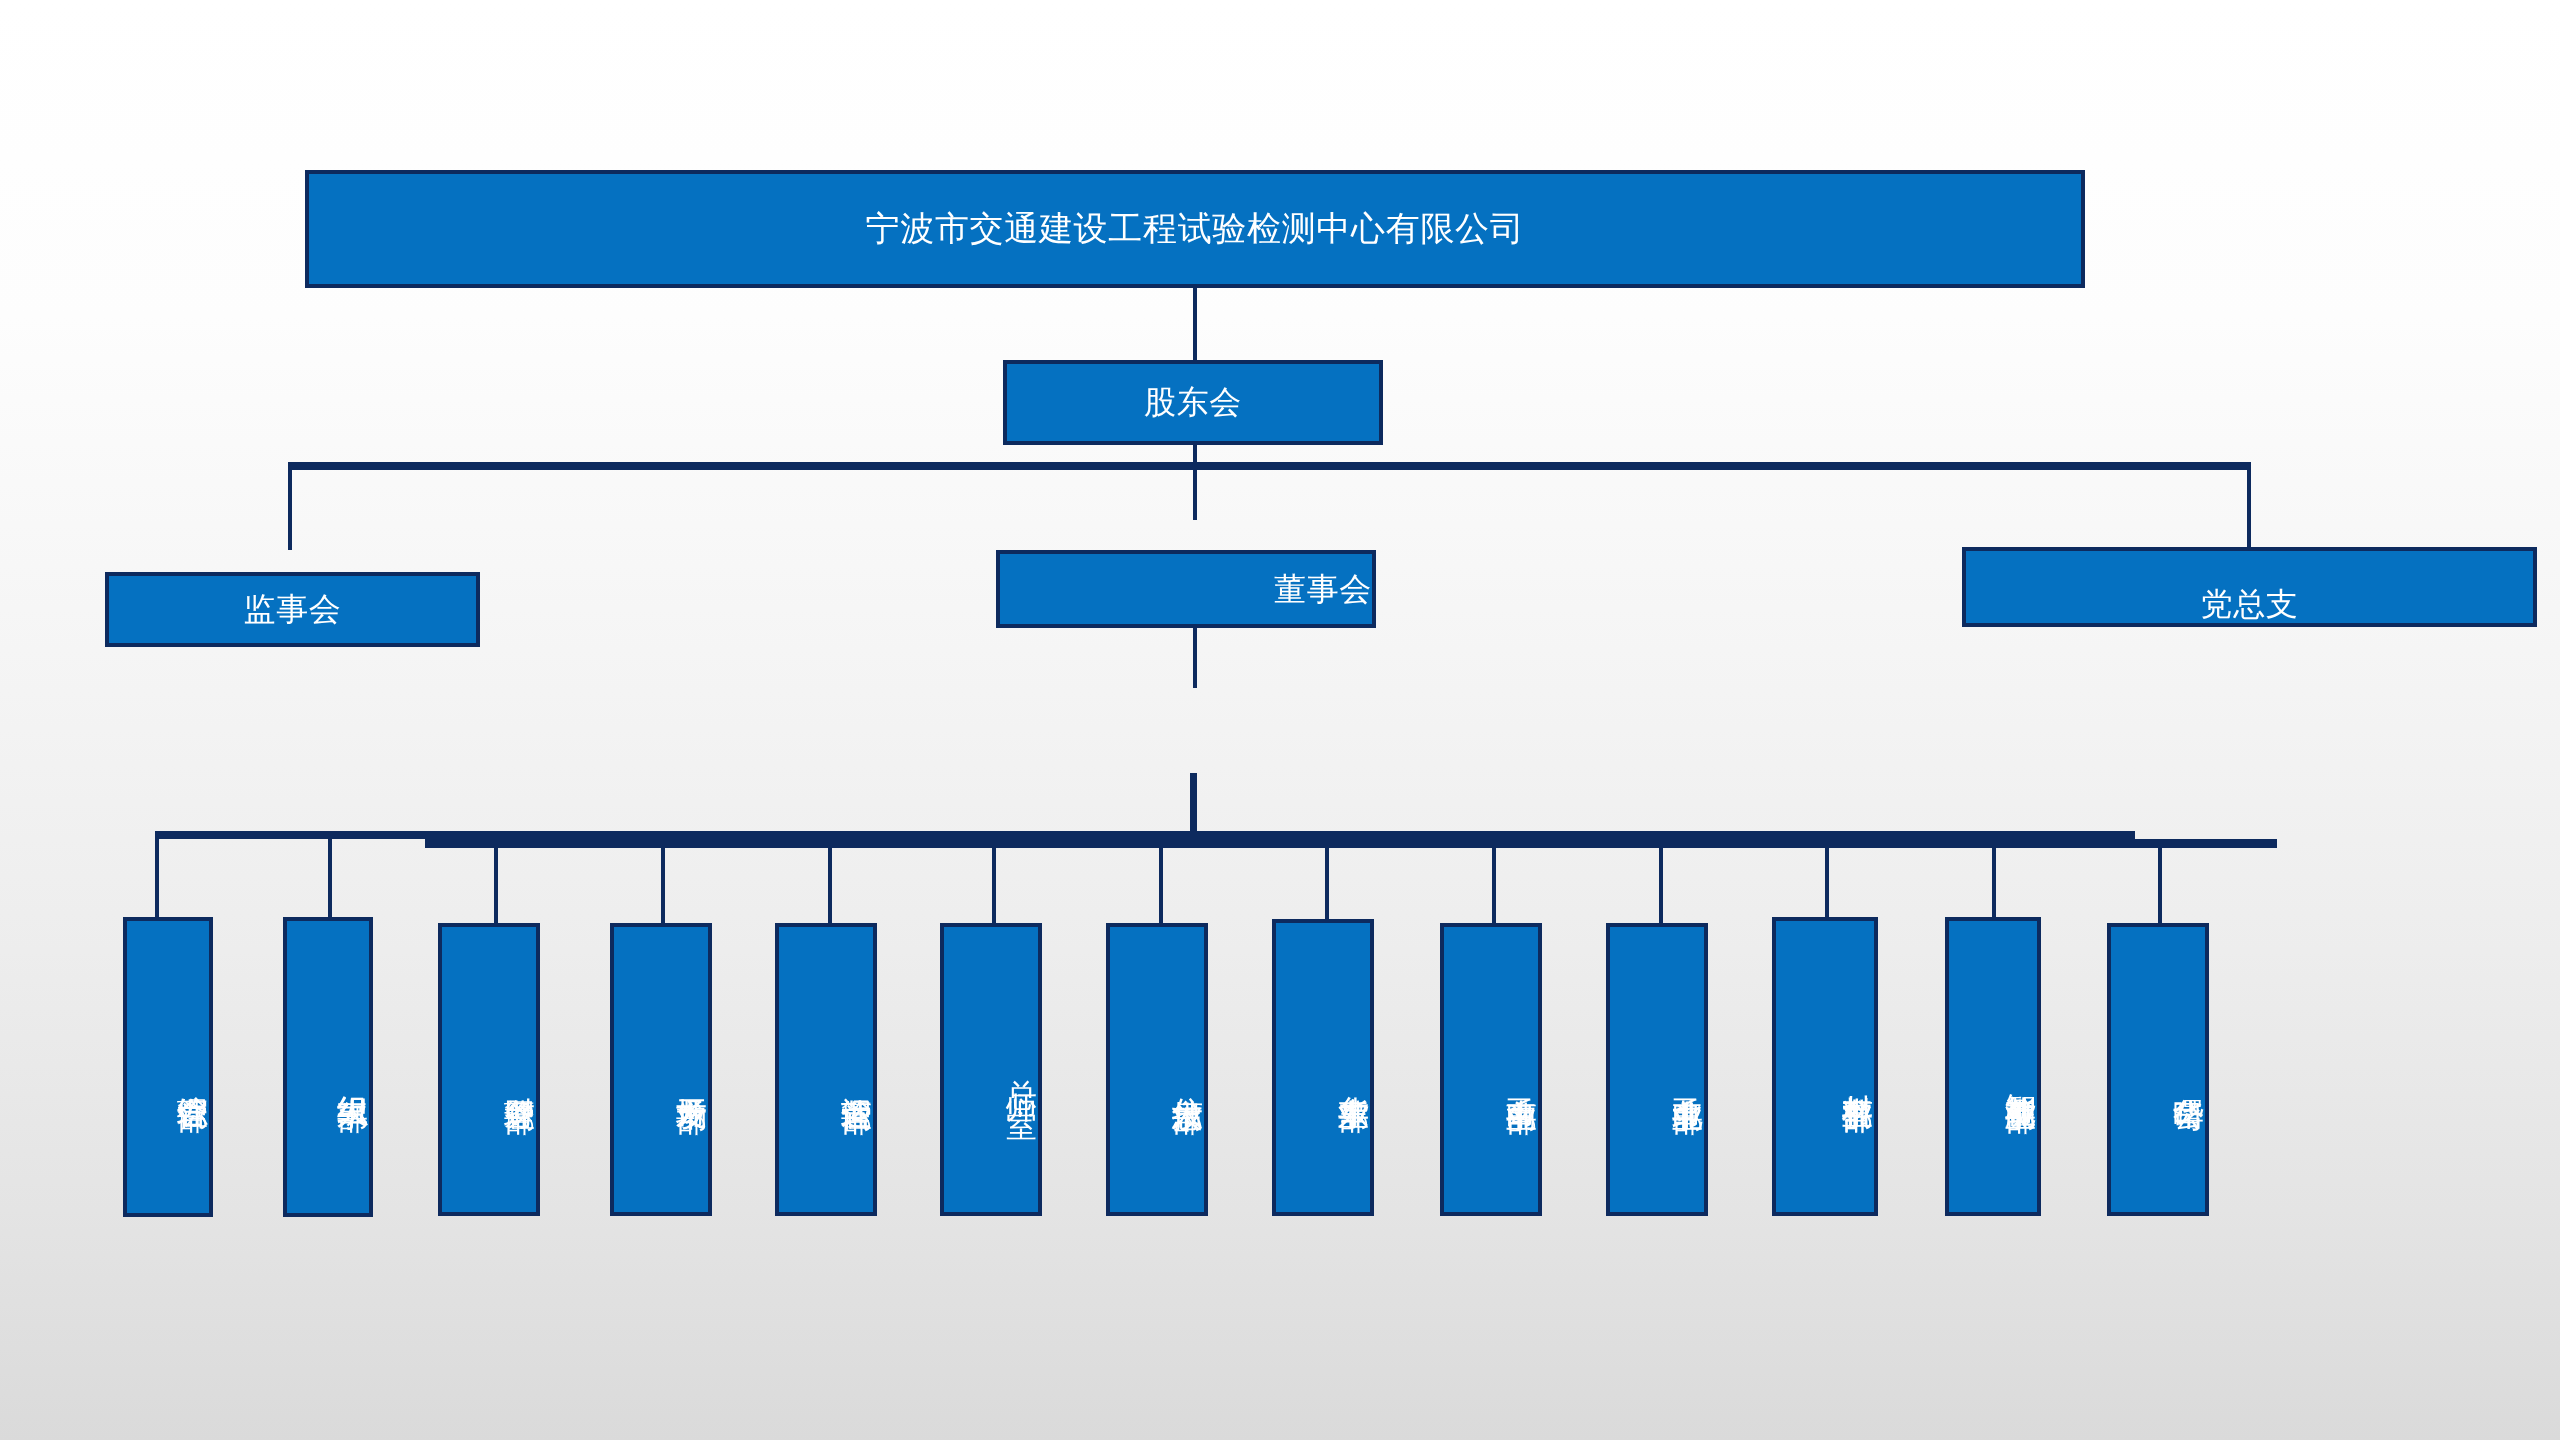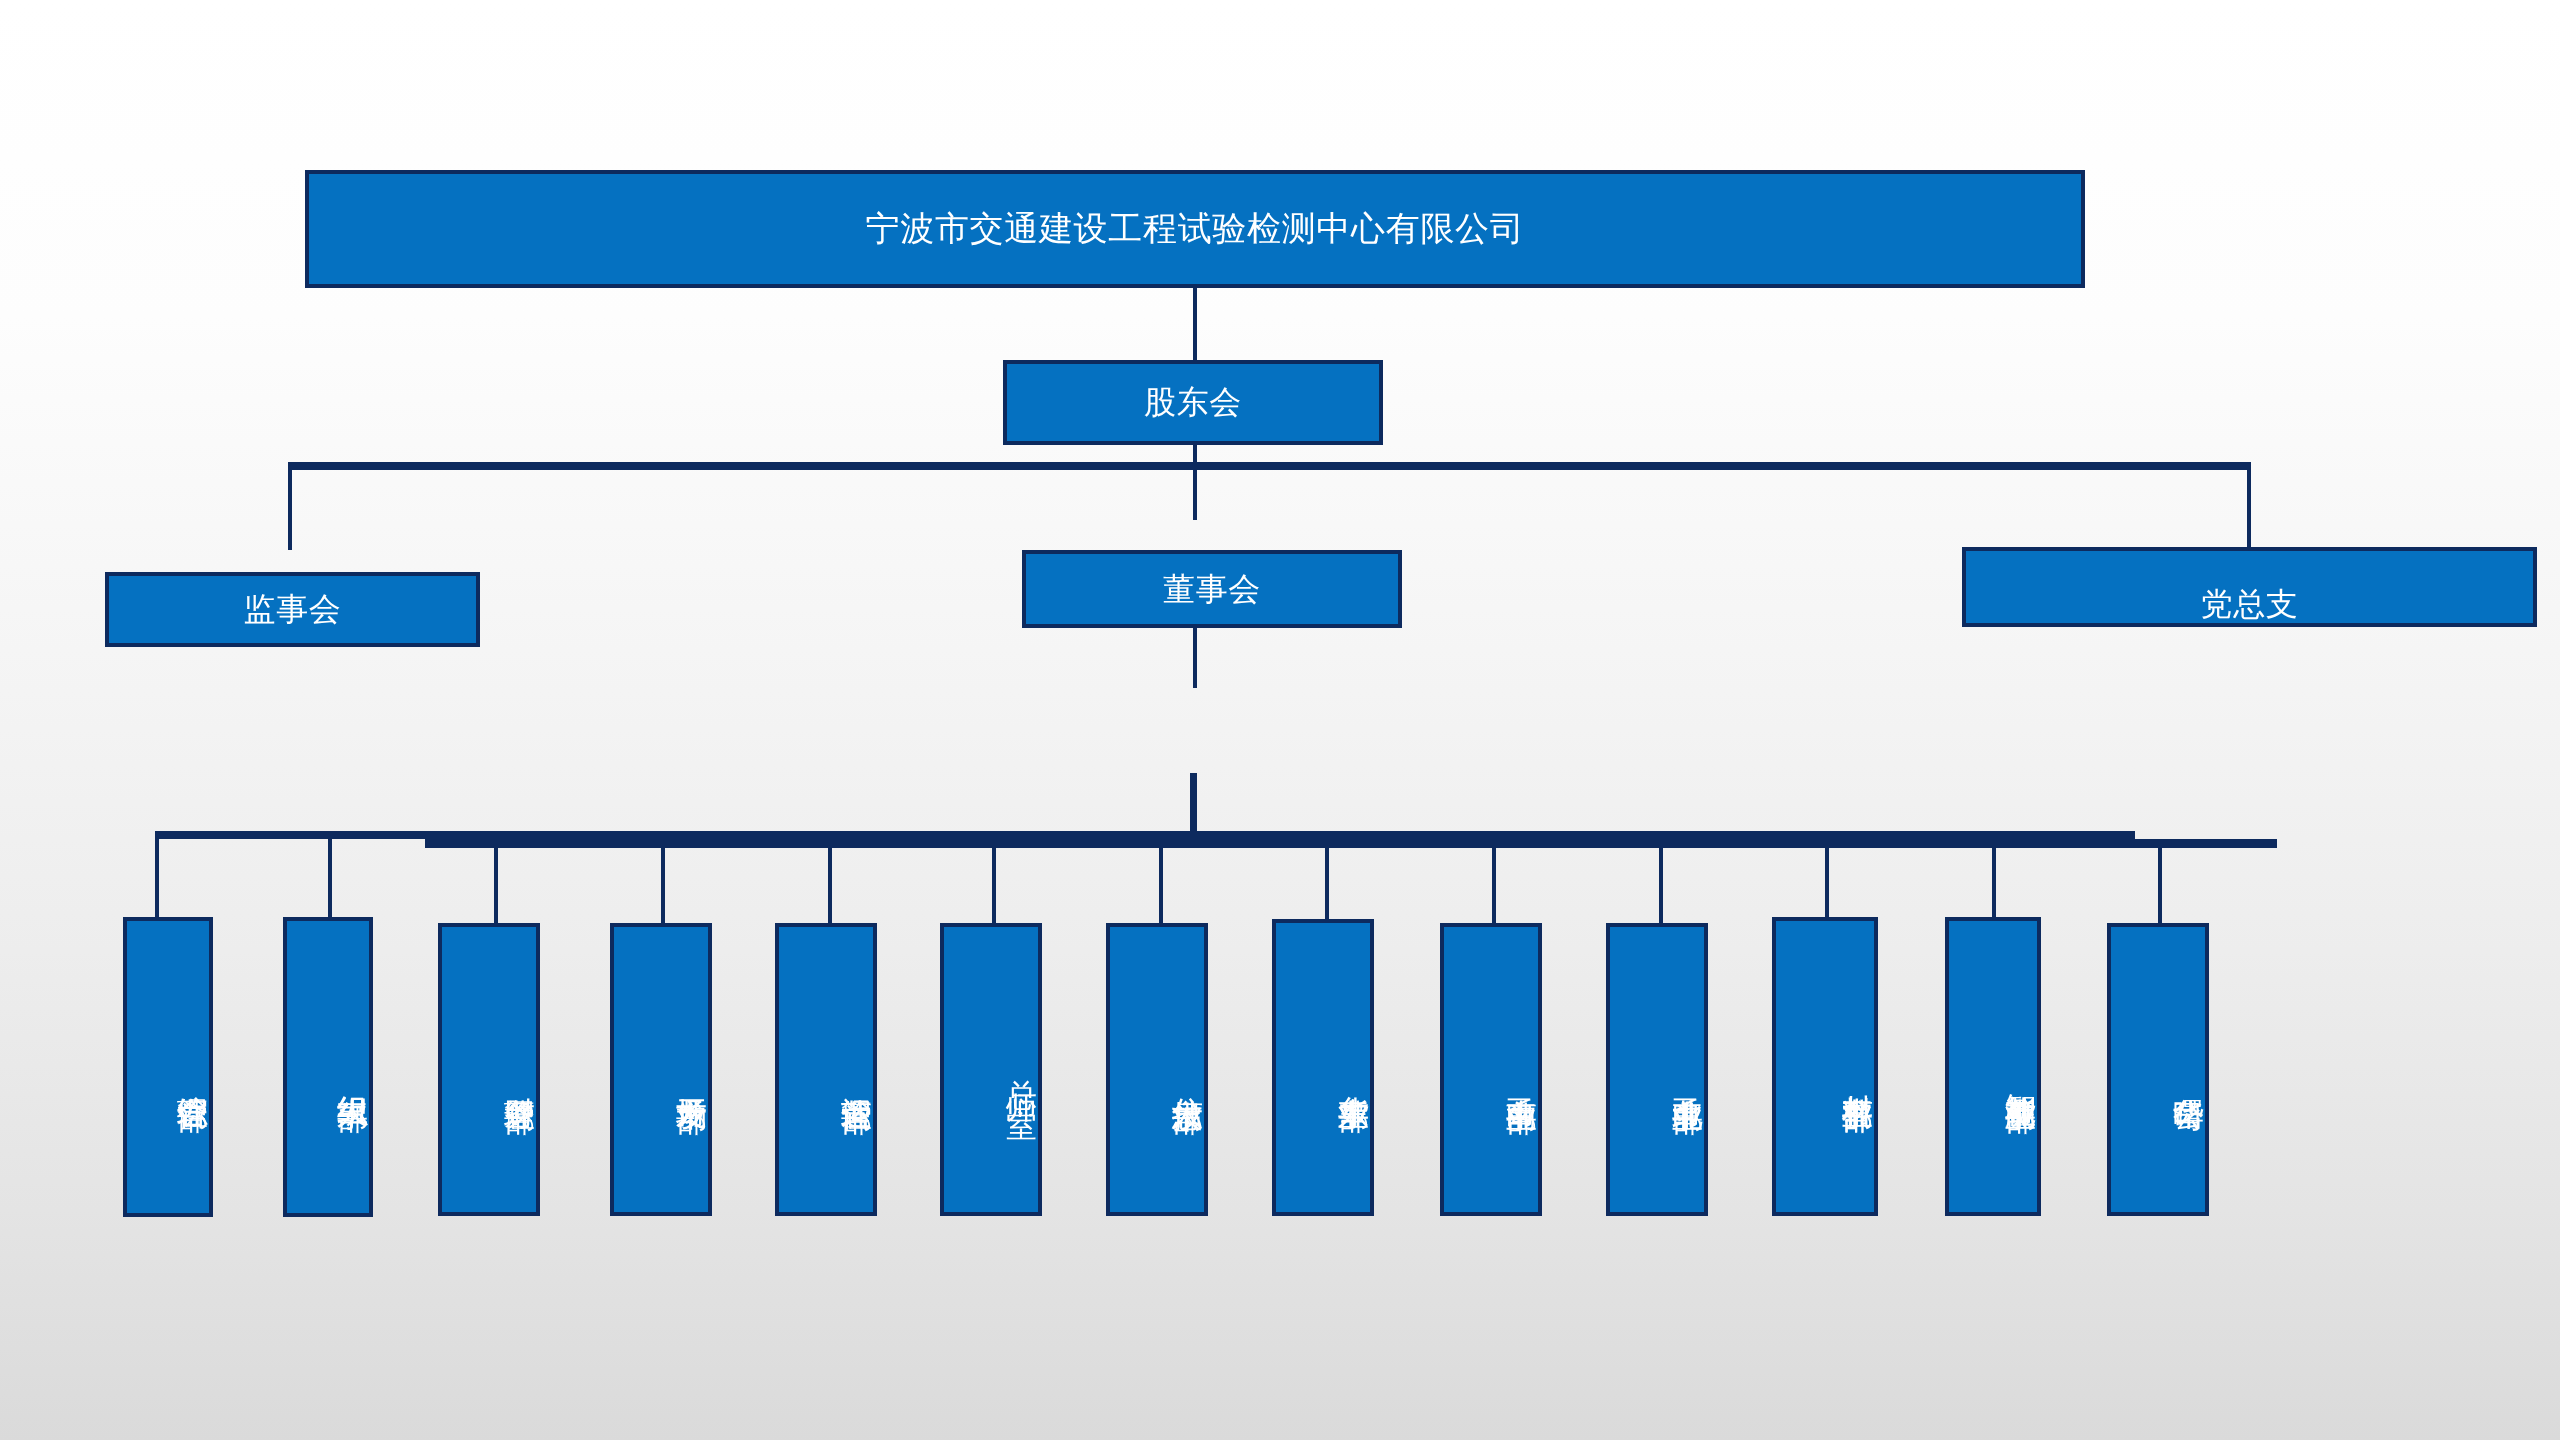--- a/index.html
+++ b/index.html
@@ -82,21 +82,21 @@
 
   <div class="lnk v" style="left:1193px; top:445px; width:4px; height:75px;"></div>
   <div class="lnk thick-h" style="left:288px; top:462px; width:1963px; height:8px;"></div>
   <div class="lnk v" style="left:288px; top:462px; width:4px; height:88px;"></div>
   <div class="lnk v" style="left:2247px; top:462px; width:4px; height:88px;"></div>
 
   <div class="node horiz" style="left:105px; top:572px; width:375px; height:75px;">
     <span>监事会</span>
   </div>
 
-  <div class="node horiz" style="left:1022px; top:550px; width:380px; height:78px;">
+  <div class="node horiz" style="left:996px; top:550px; width:380px; height:78px;justify-content:flex-end;">
     <span>董事会</span>
   </div>
 
   <div class="node horiz" style="left:1962px; top:547px; width:575px; height:80px;align-items:flex-end;">
     <span>党总支</span>
   </div>
 
   <div class="lnk v" style="left:1193px; top:628px; width:4px; height:60px;"></div>
 
 

